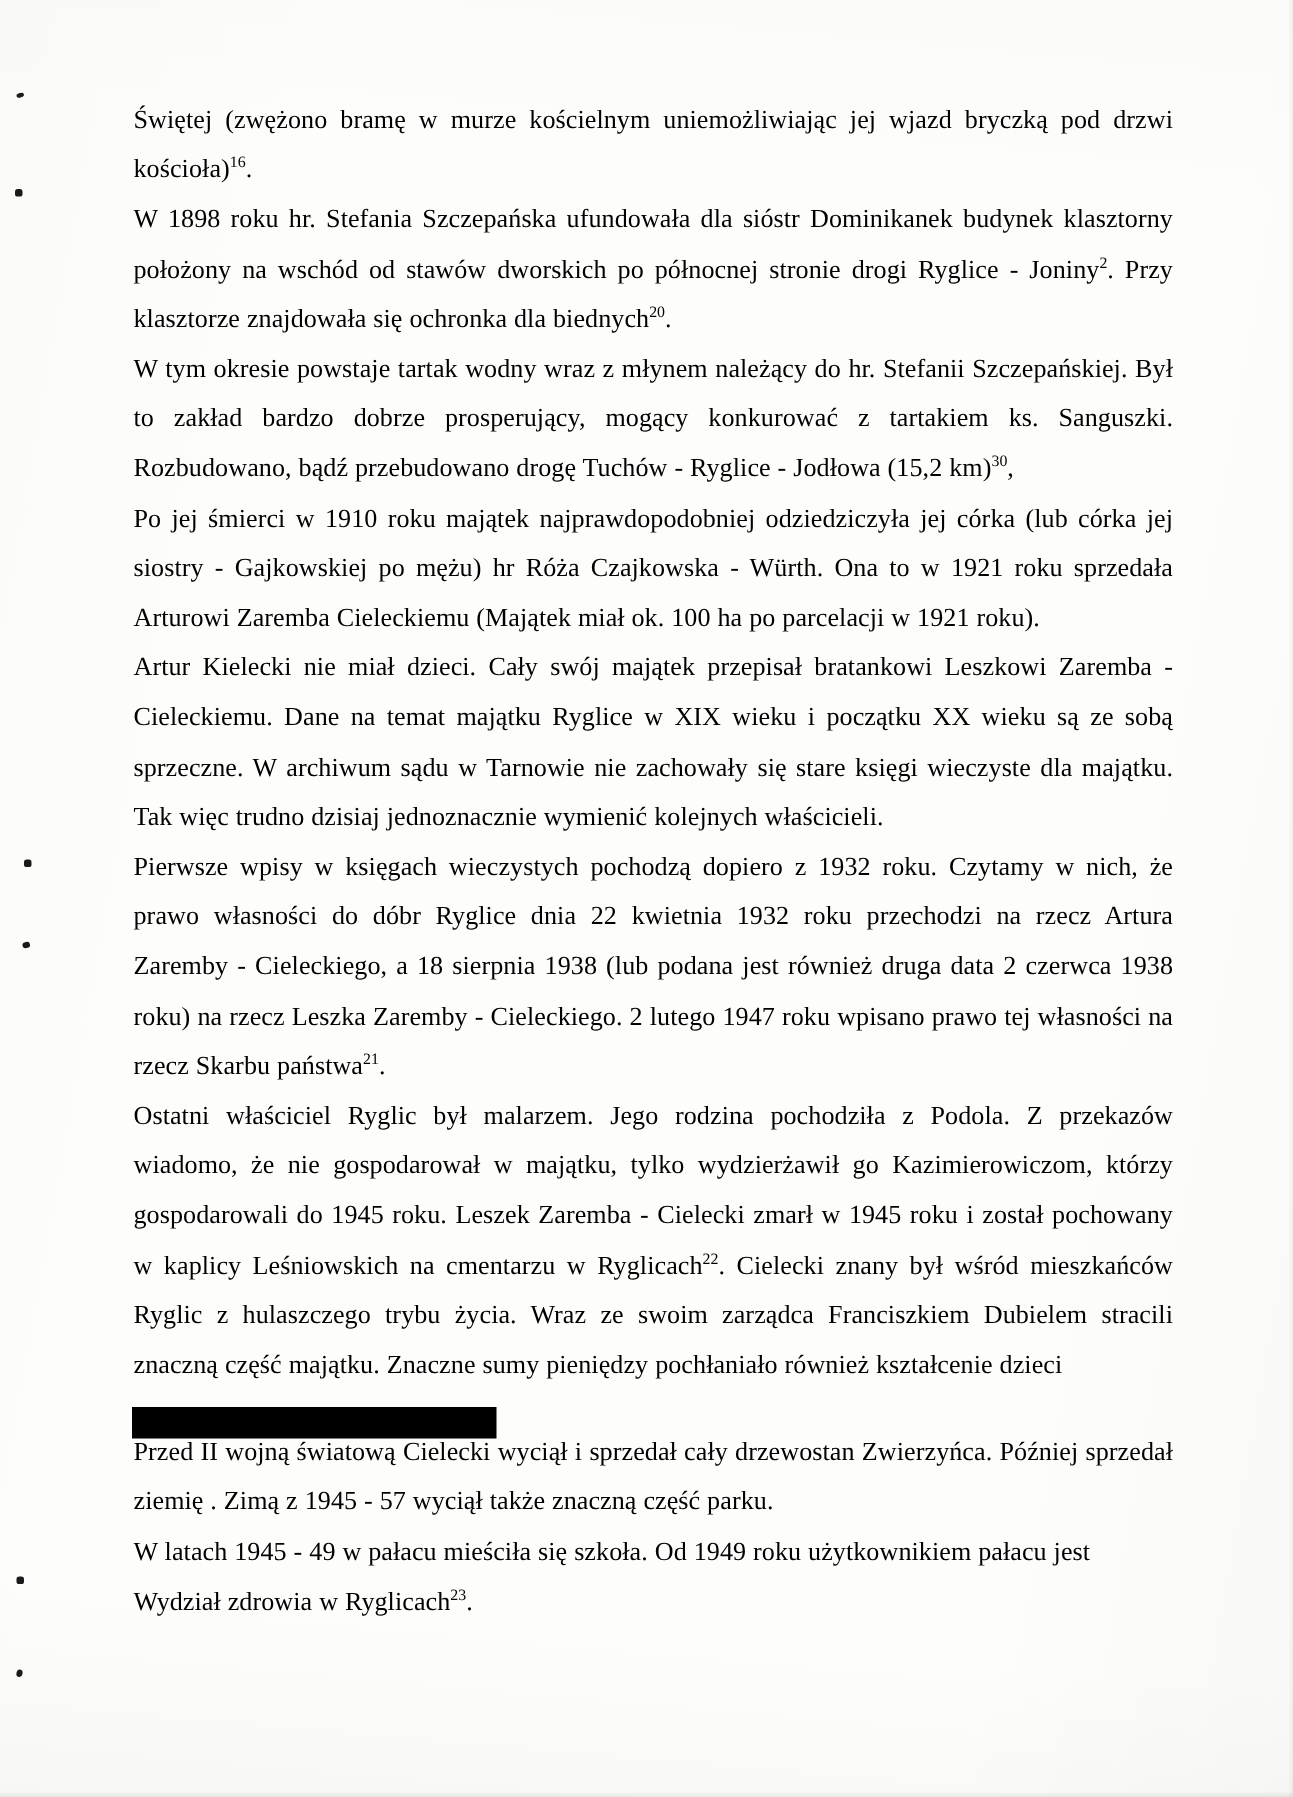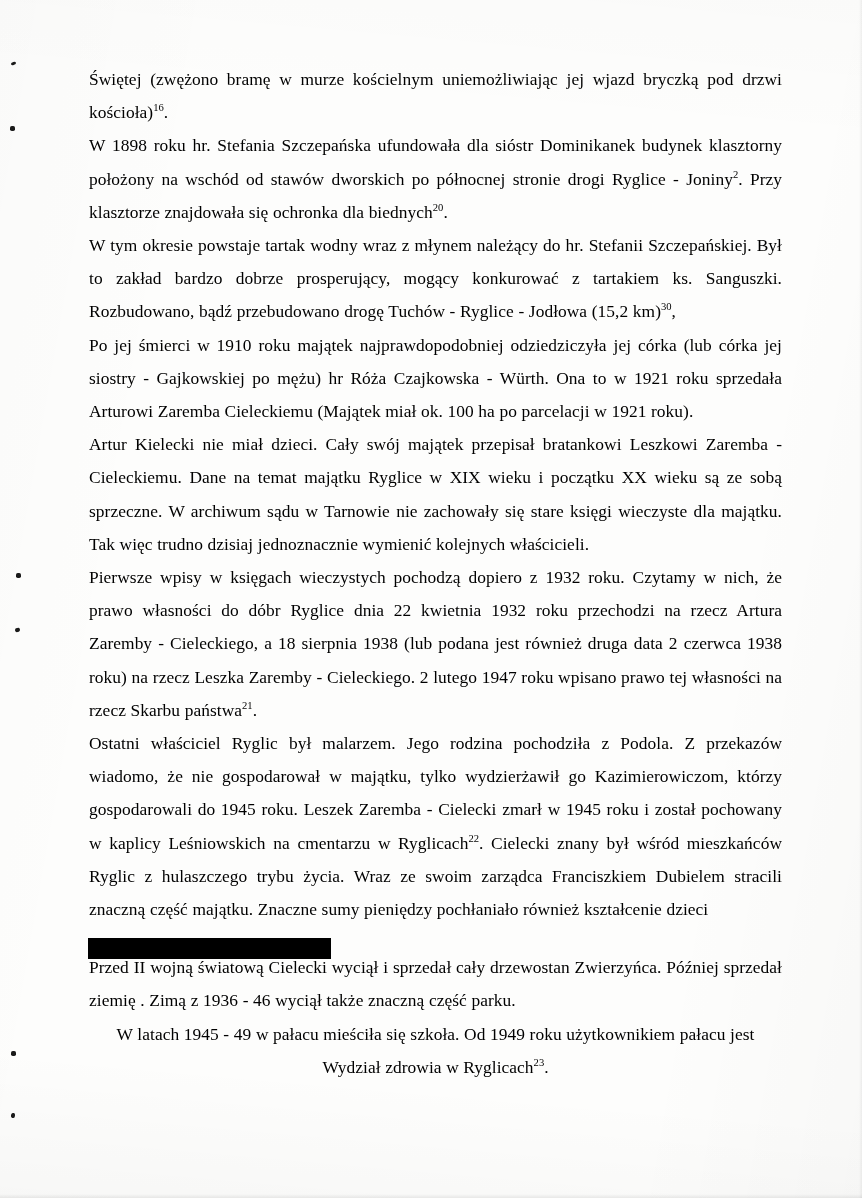--- a/index.html
+++ b/index.html
@@ -35,21 +35,21 @@
     margin: 0;
     text-align: justify;
     text-justify: inter-word;
     font-size: 17.4px;
     line-height: 33.2px;
     letter-spacing: 0.05px;
     word-spacing: 0.2px;
     -webkit-font-smoothing: antialiased;
   }
   p.para:last-child {
-    text-align: center;
+    text-align: left;
   }
   
   sup.fn {
     font-size: 10.6px;
     line-height: 0;
     vertical-align: 0.62em;
     letter-spacing: 0;
   }
   .redaction-bar {
     position: absolute;
@@ -106,21 +106,21 @@
     <p class="para"><span>W tym okresie powstaje tartak wodny wraz z młynem należący do hr. Stefanii Szczepańskiej. Był to zakład bardzo dobrze prosperujący, mogący konkurować z tartakiem ks. Sanguszki. Rozbudowano, bądź przebudowano drogę Tuchów - Ryglice - Jodłowa (15,2 km)</span><sup class="fn">30</sup><span>,</span></p>
 
     <p class="para">Po jej śmierci w 1910 roku majątek najprawdopodobniej odziedziczyła jej córka (lub córka jej siostry - Gajkowskiej po mężu) hr Róża Czajkowska - Würth. Ona to w 1921 roku sprzedała Arturowi Zaremba Cieleckiemu (Majątek miał ok. 100 ha  po parcelacji w 1921 roku).</p>
 
     <p class="para">Artur Kielecki nie miał dzieci. Cały swój majątek przepisał bratankowi Leszkowi Zaremba - Cieleckiemu. Dane na temat majątku Ryglice  w XIX wieku i początku XX wieku są ze sobą sprzeczne. W archiwum sądu w Tarnowie nie zachowały się stare księgi wieczyste dla majątku. Tak więc trudno dzisiaj jednoznacznie wymienić kolejnych właścicieli.</p>
 
     <p class="para"><span>Pierwsze wpisy w księgach wieczystych pochodzą dopiero z 1932 roku. Czytamy w nich, że prawo własności do dóbr Ryglice dnia 22 kwietnia 1932 roku przechodzi na rzecz Artura Zaremby - Cieleckiego, a 18 sierpnia 1938 (lub podana jest również druga data 2 czerwca 1938 roku) na rzecz Leszka Zaremby - Cieleckiego. 2 lutego 1947 roku wpisano prawo tej własności na rzecz Skarbu państwa</span><sup class="fn">21</sup><span>.</span></p>
 
     <p class="para"><span>Ostatni właściciel Ryglic był malarzem. Jego rodzina pochodziła z Podola. Z przekazów wiadomo, że nie gospodarował w majątku, tylko wydzierżawił go Kazimierowiczom, którzy gospodarowali do 1945 roku. Leszek Zaremba - Cielecki zmarł w 1945 roku i został pochowany w kaplicy Leśniowskich na cmentarzu w Ryglicach</span><sup class="fn">22</sup><span>. Cielecki znany był wśród mieszkańców Ryglic z hulaszczego trybu życia. Wraz ze swoim zarządca Franciszkiem Dubielem stracili znaczną część majątku. Znaczne sumy pieniędzy pochłaniało również kształcenie dzieci</span></p>
 
-    <p class="para" style="margin-top:25px;">Przed II wojną światową Cielecki wyciął i sprzedał cały drzewostan Zwierzyńca. Później sprzedał ziemię . Zimą z 1936 - 46  wyciął także znaczną część parku.</p>
+    <p class="para" style="margin-top:25px;">Przed II wojną światową Cielecki wyciął i sprzedał cały drzewostan Zwierzyńca. Później sprzedał ziemię . Zimą z 1945 - 57  wyciął także znaczną część parku.</p>
 
     <p class="para"><span>W latach 1945 - 49 w pałacu mieściła się szkoła. Od 1949 roku użytkownikiem pałacu jest Wydział zdrowia w Ryglicach</span><sup class="fn">23</sup><span>.</span></p>
 
   </div>
 
   <div class="redaction-bar"></div>
 
   <div class="artifact a1"></div>
   <div class="artifact a2"></div>
   <div class="artifact a3"></div>

